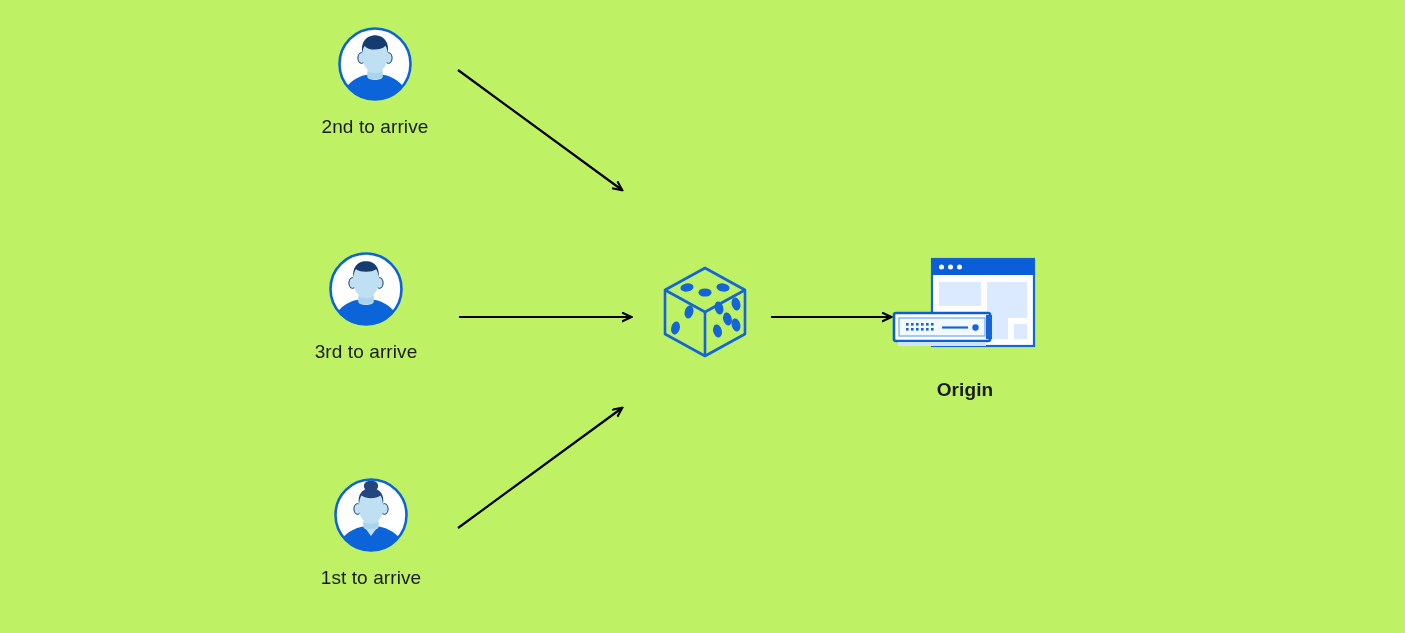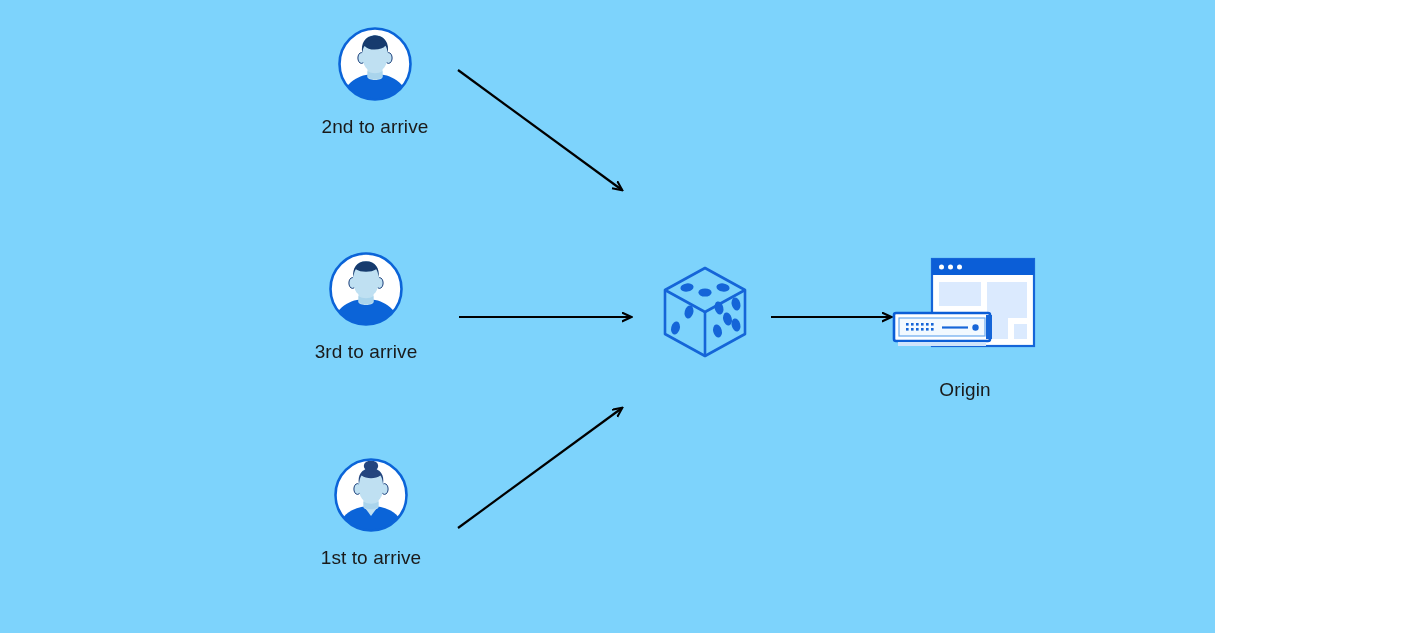--- a/index.html
+++ b/index.html
@@ -7,23 +7,23 @@
     margin: 0;
     padding: 0;
     background: #ffffff;
   }
   body {
     font-family: "Liberation Sans", sans-serif;
     -webkit-font-smoothing: antialiased;
   }
   #canvas {
     position: relative;
-    width: 1215px;
+    width: 1405px;
     height: 633px;
-    background: #7dd3fc;
+    background: #bef264;
     overflow: hidden;
   }
   .node {
     position: absolute;
     display: flex;
     flex-direction: column;
     align-items: center;
   }
   .icon-wrap {
     display: block;
@@ -46,22 +46,22 @@
     position: absolute;
     left: 0;
     top: 0;
     width: 1405px;
     height: 633px;
     pointer-events: none;
   }
   
   #user-2nd  { left: 285px; top: 25px;  width: 180px; }
   #user-3rd  { left: 276px; top: 250px; width: 180px; }
-  #user-1st  { left: 281px; top: 456px; width: 180px; }
-  #origin-node { left: 885px; top: 255px; width: 160px; }
+  #user-1st  { left: 281px; top: 476px; width: 180px; }
+  #origin-node { left: 885px; top: 255px; width: 160px; font-weight: bold; }
 </style>
 </head>
 <body>
 
 <div id="canvas">
 
   <svg id="arrow-layer" viewBox="0 0 1405 633" width="1405" height="633" xmlns="http://www.w3.org/2000/svg">
     <defs>
       <marker id="ah" markerWidth="11" markerHeight="11" refX="9.2" refY="5" orient="auto" markerUnits="userSpaceOnUse">
         <path d="M1,1 L9.6,5 L1,9" fill="none" stroke="#000000" stroke-width="2.1" stroke-linecap="square" stroke-linejoin="miter"></path>

